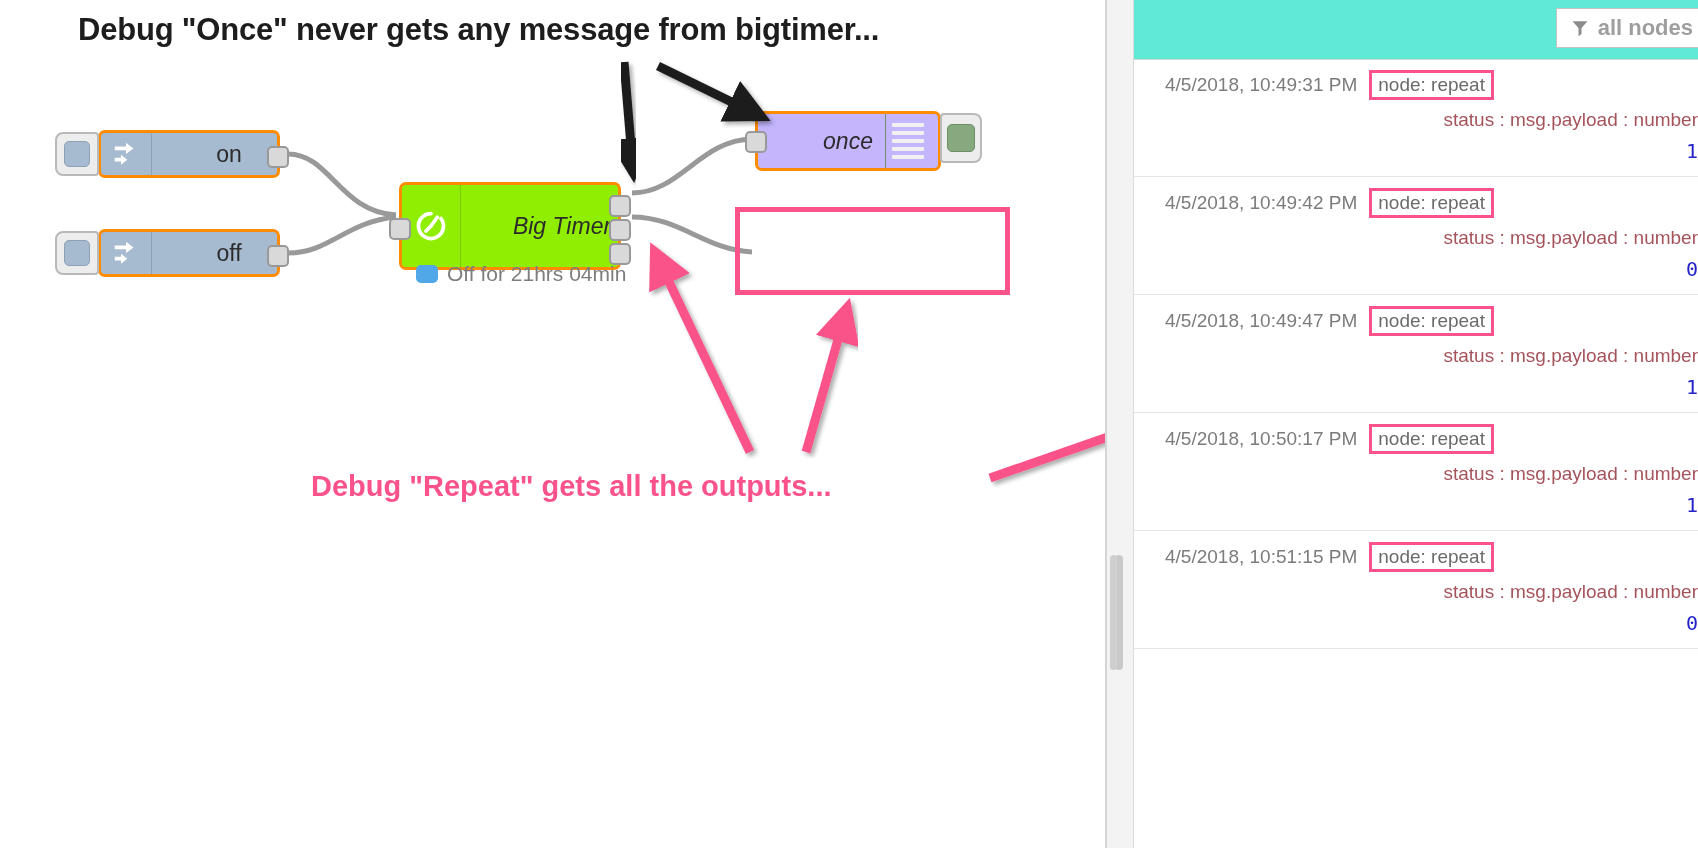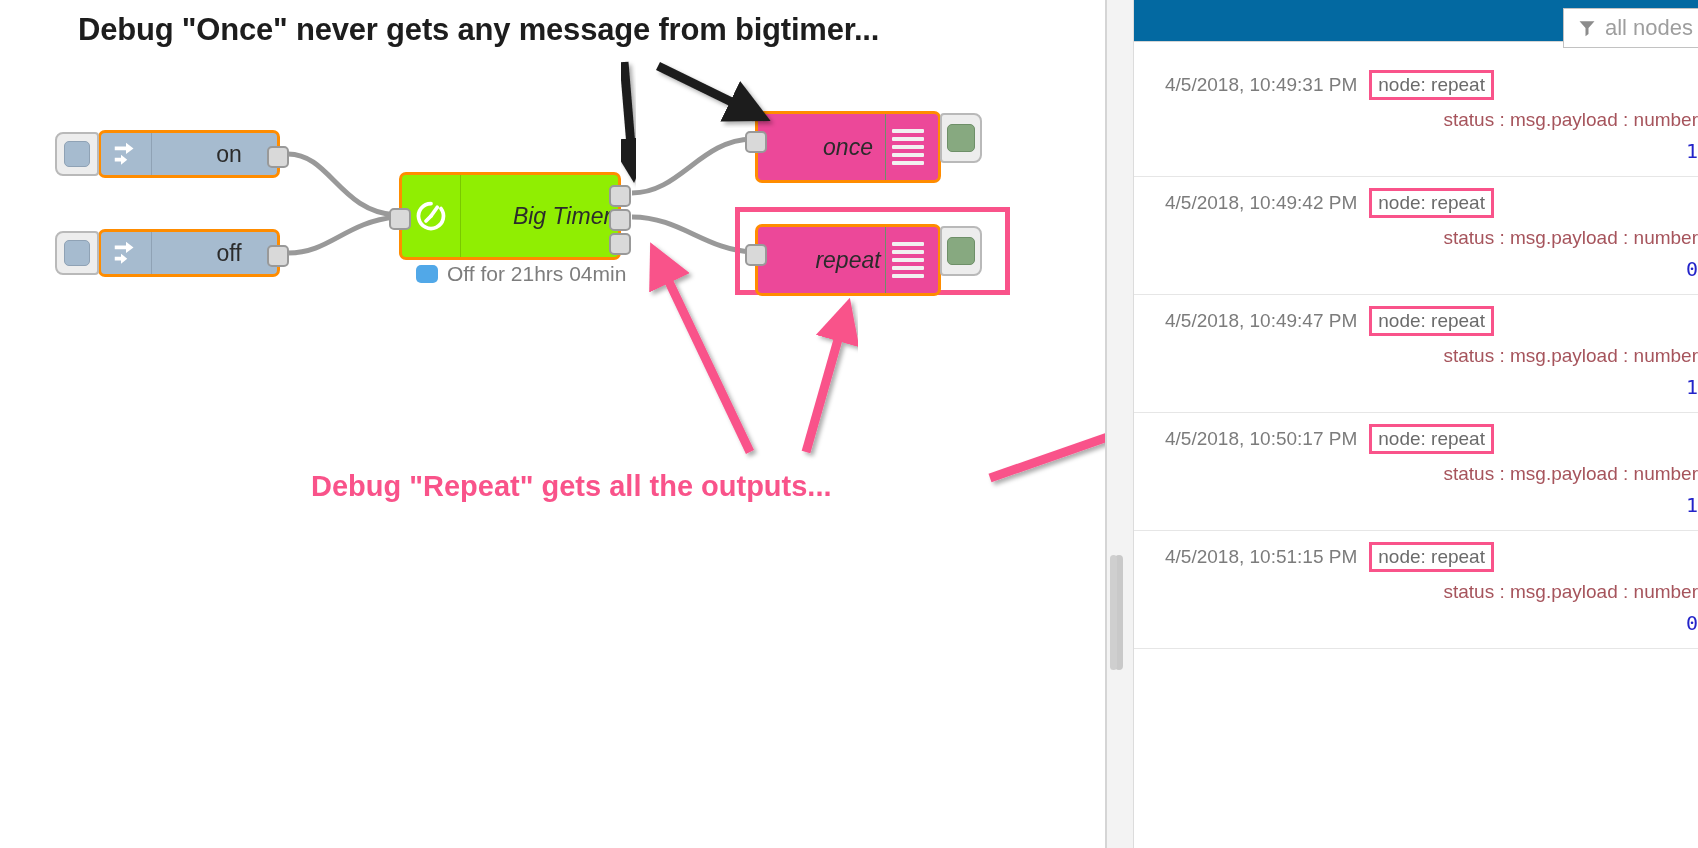--- a/index.html
+++ b/index.html
@@ -42,33 +42,33 @@
   .inject-btn{
     position:absolute;width:44px;height:44px;left:-46px;top:-1px;
     background:#ededed;border:2px solid #b9b9b9;border-radius:8px 4px 4px 8px;
     box-sizing:border-box;display:flex;align-items:center;justify-content:center;
   }
   .inject-btn i{display:block;width:24px;height:24px;background:#a6bbcf;border:1px solid #8fa2b5;border-radius:5px;}
 
   
   .bigtimer{
     width:222px;height:88px;
-    background:#90ee02;border:3px solid #ff8c00;border-radius:7px;
+    background:#90ee02;border:3px solid #ff8c00;border-radius:7px;margin-top:10px;
   }
   .bigtimer .iconbox{
     position:absolute;left:0;top:0;width:58px;height:100%;
     border-right:1px solid #79c800;border-radius:4px 0 0 4px;
     display:flex;align-items:center;justify-content:center;
   }
   .bigtimer .lbl{padding-left:52px;font-size:23px;}
 
   
   .debugnode{
-    width:186px;height:72px;
-    background:#ec4899;border:3px solid #ff8c00;border-radius:7px;
+    width:186px;height:60px;
+    background:#c4b5fd;border:3px solid #ff8c00;border-radius:7px;
   }
   .debugnode .lbl{padding-right:56px;font-size:23px;}
   .debugnode .dbgicon{
     position:absolute;right:52px;top:0;width:0;height:100%;border-left:1px solid #6e8f68;
   }
   .debugnode .bars{
     position:absolute;right:14px;top:50%;transform:translateY(-50%);
     width:32px;display:flex;flex-direction:column;gap:4px;
   }
   .debugnode .bars span{display:block;height:4px;background:#f1f1f1;border-radius:1px;}
@@ -106,22 +106,22 @@
 
   svg.overlay{position:absolute;left:0;top:0;width:1698px;height:848px;pointer-events:none;}
 
   
   .sidebar{
     position:absolute;left:1105px;top:0;width:593px;height:848px;
     background:#fff;border-left:2px solid #d5d5d5;box-sizing:border-box;
   }
   .sb-gutter{position:absolute;left:0;top:0;width:26px;height:848px;background:#f3f3f3;border-right:1px solid #dcdcdc;}
   .sb-header{
-    position:absolute;left:27px;top:0;right:0;height:42px;background:#0369a1;
-    border-bottom:1px solid #d5d5d5;box-sizing:border-box;
+    position:absolute;left:27px;top:0;right:0;height:60px;background:#5eead4;
+    border-bottom:1px solid #d5d5d5;box-sizing:border-box;font-weight:bold;
   }
   .filter-btn{
     position:absolute;right:-10px;top:8px;height:40px;
     background:#fff;border:1px solid #c2c2c2;box-sizing:border-box;
     display:flex;align-items:center;gap:9px;padding:0 14px;
     font-size:22px;color:#9e9e9e;white-space:nowrap;
   }
   .funnel{display:block;width:18px;height:18px;}
 
   .sb-list{position:absolute;left:27px;top:59px;right:0;bottom:0;overflow:hidden;text-align:right;}
@@ -227,35 +227,20 @@
           <span></span>
           <span></span>
           <span></span>
       </div>
       <div class="dbg-btn">
           <i></i>
         </div>
       <div class="port" style="left:-13px;top:17px;"></div>
     </div>
 
-    <div class="node debugnode" style="left:755px;top:224px;">
-      <div class="lbl">repeat</div>
-      <div class="dbgicon"></div>
-      <div class="bars">
-        <span></span>
-          <span></span>
-          <span></span>
-          <span></span>
-          <span></span>
-      </div>
-      <div class="dbg-btn">
-          <i></i>
-        </div>
-      <div class="port" style="left:-13px;top:17px;"></div>
-    </div>
 
     <div class="annot-pink">Debug "Repeat" gets all the outputs...</div>
   </div>
 
   <svg class="overlay">
     <defs>
       <filter id="sh" x="-30%" y="-30%" width="170%" height="170%">
         <feDropShadow dx="3" dy="3" stdDeviation="2" flood-color="#000" flood-opacity="0.32"></feDropShadow>
       </filter>
       <marker id="ablk" markerWidth="5" markerHeight="5" refX="2.2" refY="2.5" orient="auto">

